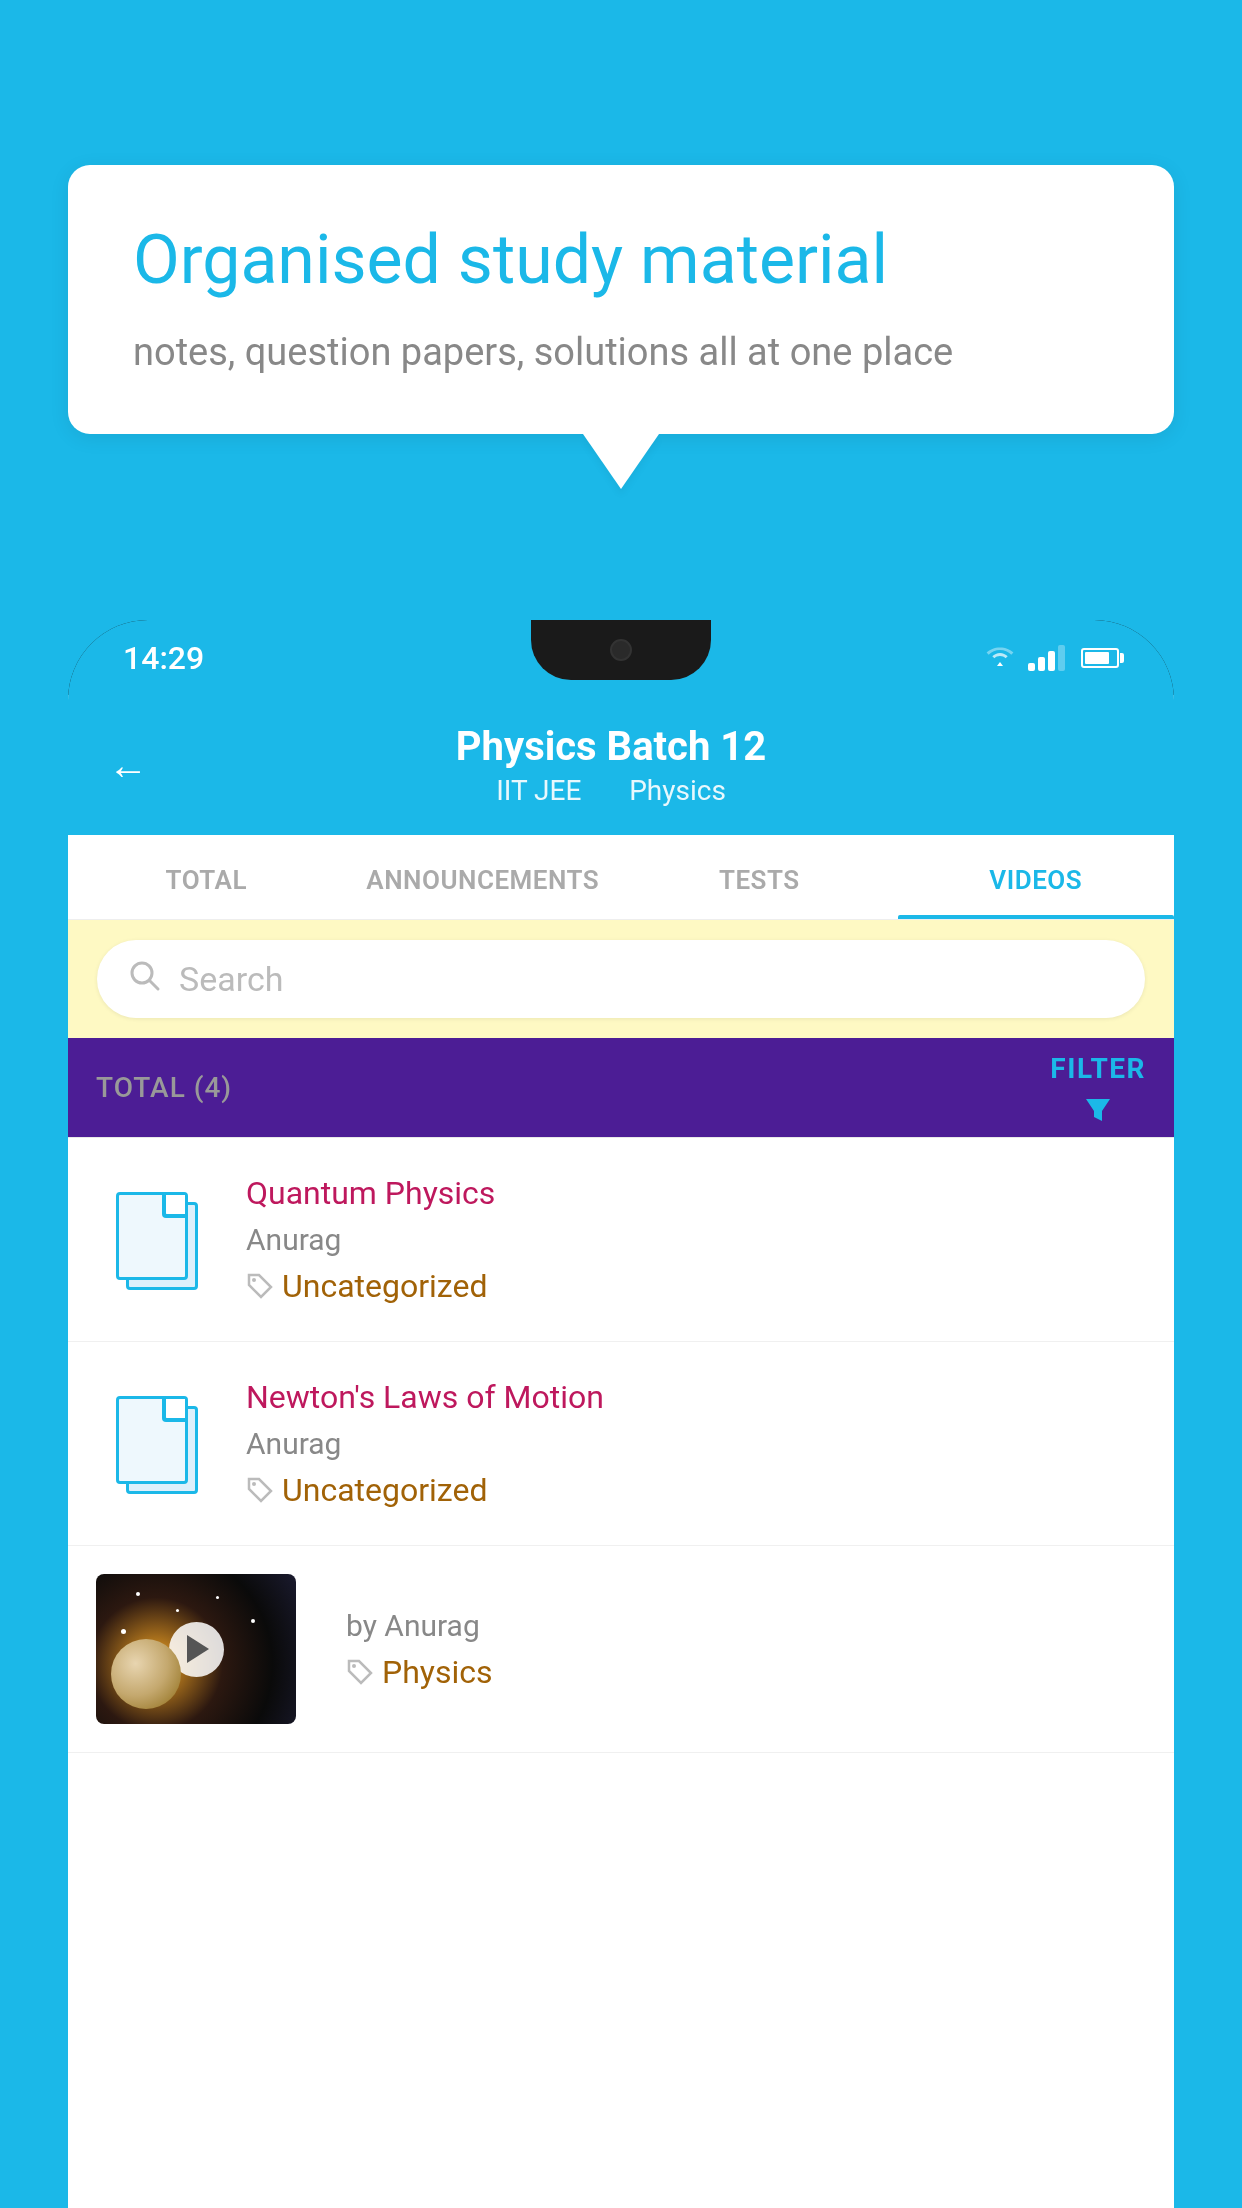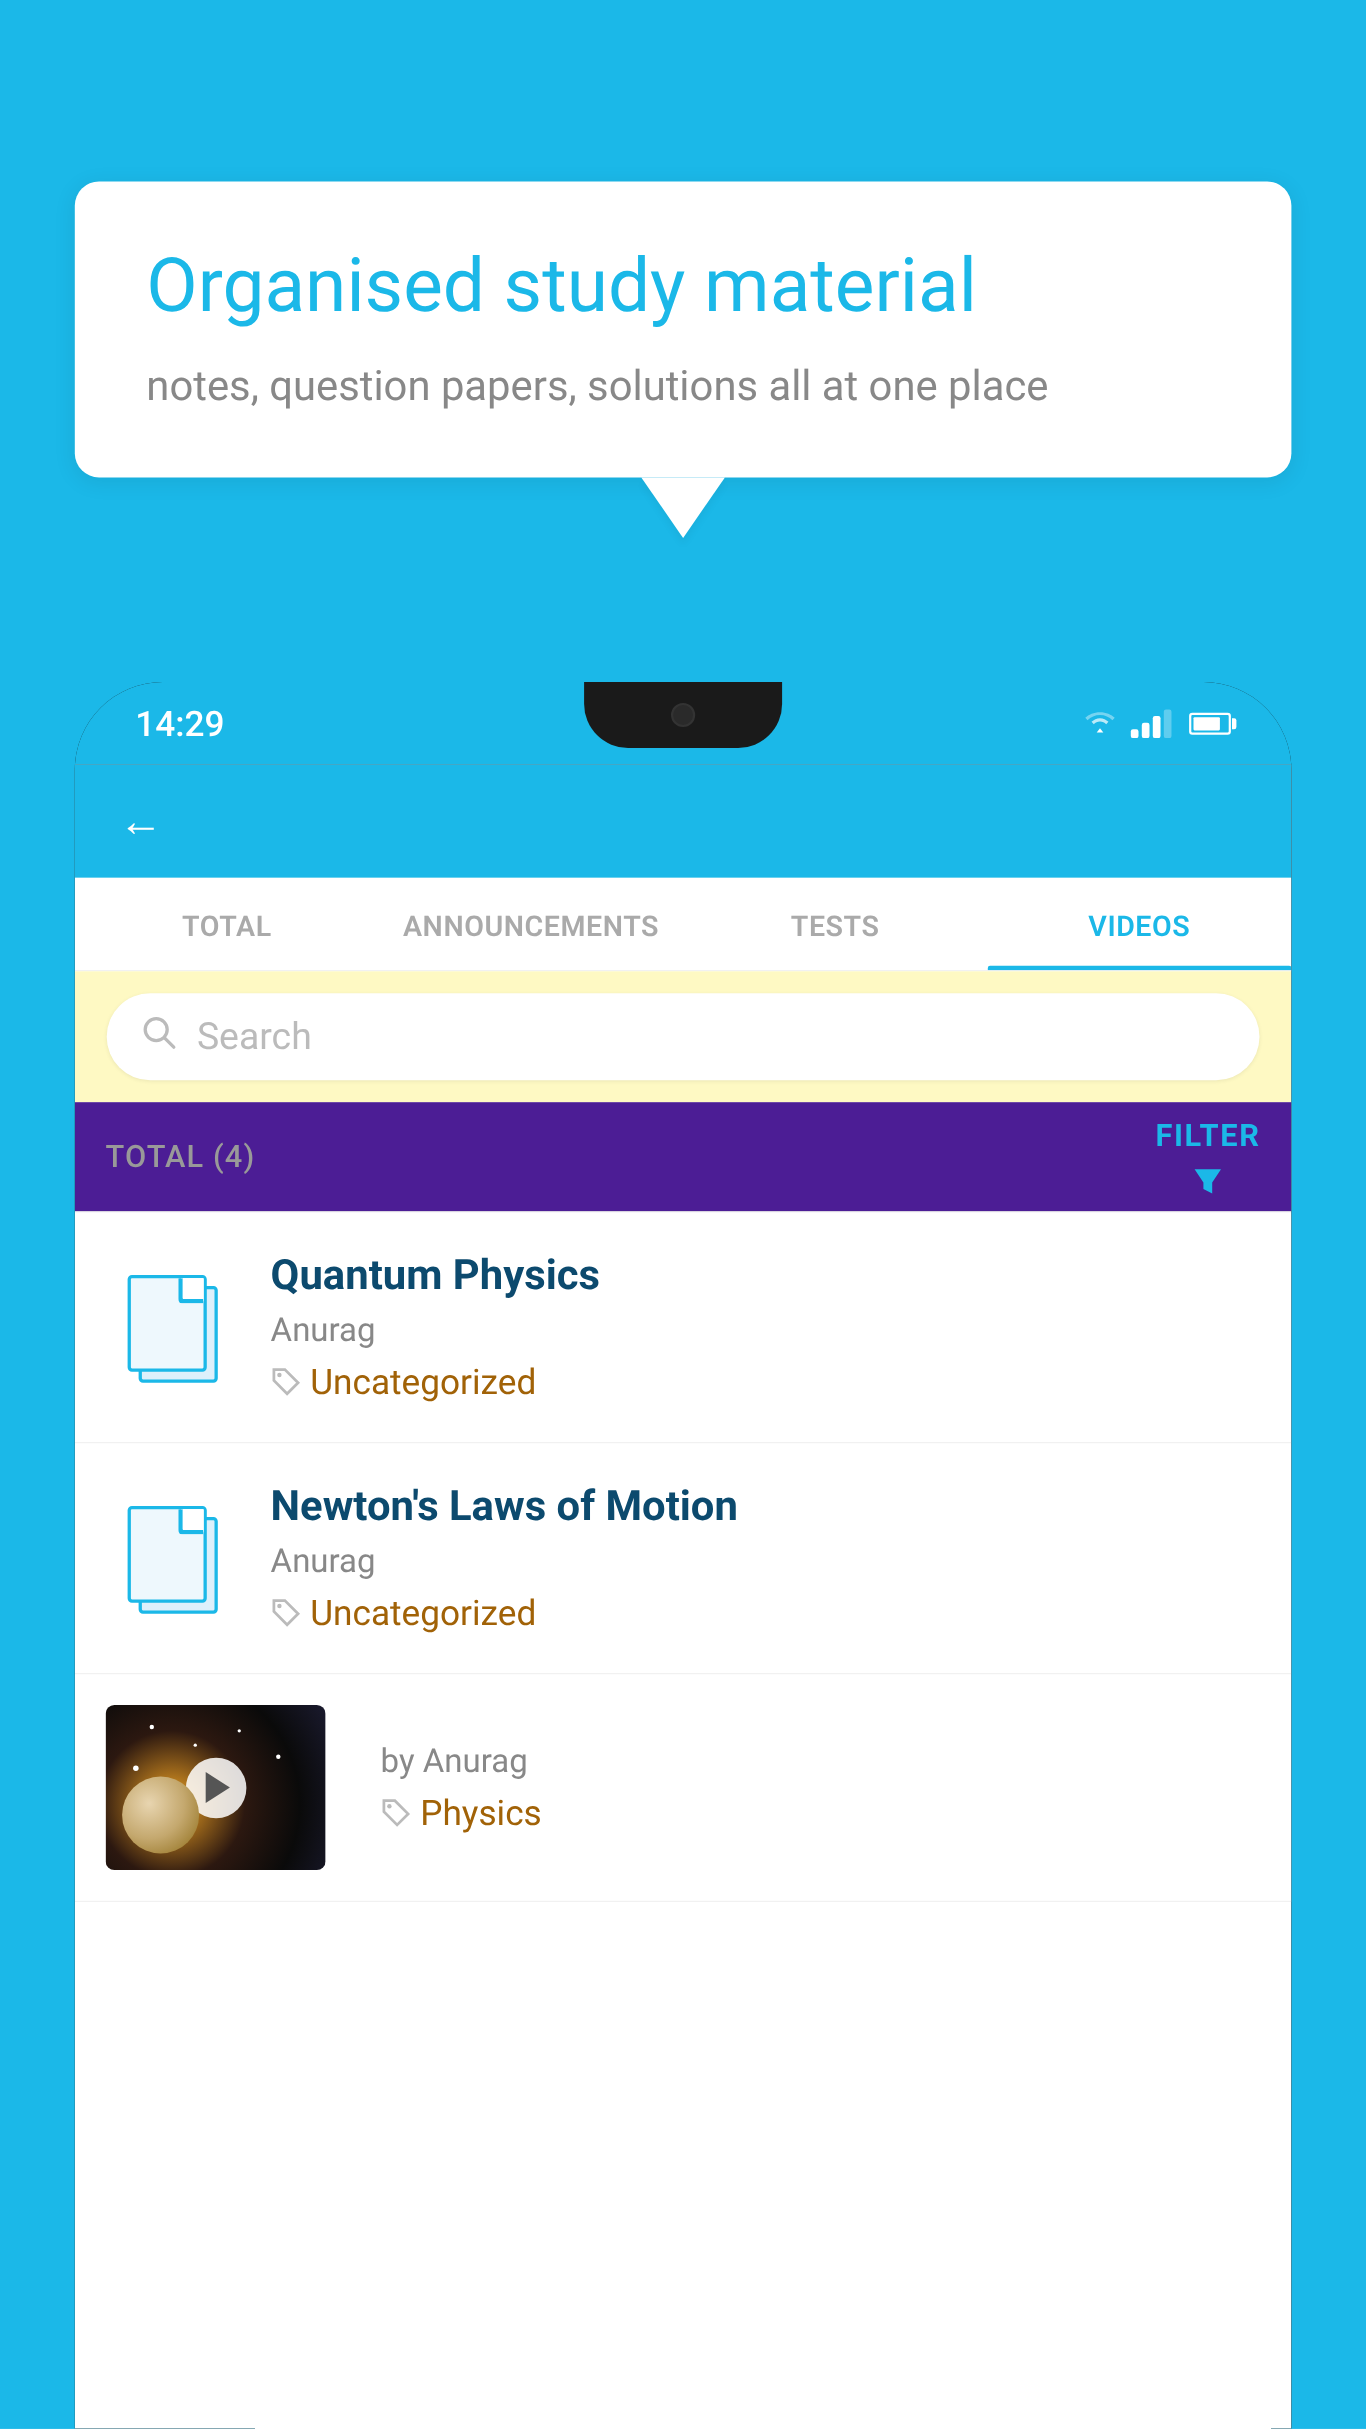--- a/index.html
+++ b/index.html
@@ -349,23 +349,23 @@
       border-bottom: 3px solid #1BB8E8;
       border-left: 3px solid #1BB8E8;
       border-radius: 0 0 0 4px;
     }
 
     .video-item-info {
       flex: 1;
     }
 
     .video-item-title {
-      font-size: 38px;
-      font-weight: 700;
-      color: #0c4a6e;
+      font-size: 32px;
+      font-weight: 400;
+      color: #be185d;
       margin-bottom: 10px;
     }
 
     .video-item-author {
       font-size: 30px;
       color: #888;
       margin-bottom: 10px;
     }
 
     .video-item-tag {
@@ -476,20 +476,28 @@
       <div class="battery-icon">
         <div class="battery-fill"></div>
       </div>
     </div>
   </div>
 
   <div class="phone-screen">
 
     <div class="app-header">
       <div class="back-arrow">←</div>
+      <div class="header-title-block">
+        <div class="header-title">Physics Batch 12</div>
+        <div class="header-subtitle">
+          <span>IIT JEE</span>
+          &nbsp;&nbsp;
+          <span>Physics</span>
+        </div>
+      </div>
       <div style="width:60px;"></div>
     </div>
 
     <div class="tabs-bar">
       <div class="tab-item">
         <span>TOTAL</span>
       </div>
       <div class="tab-item">
         <span>ANNOUNCEMENTS</span>
       </div>

